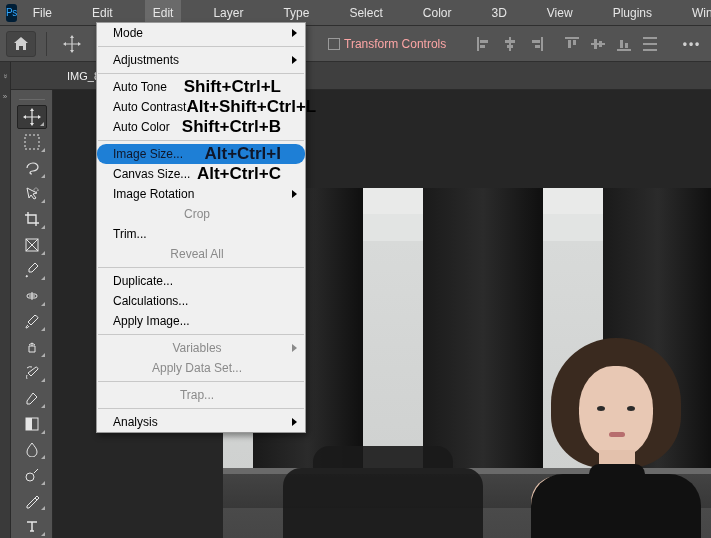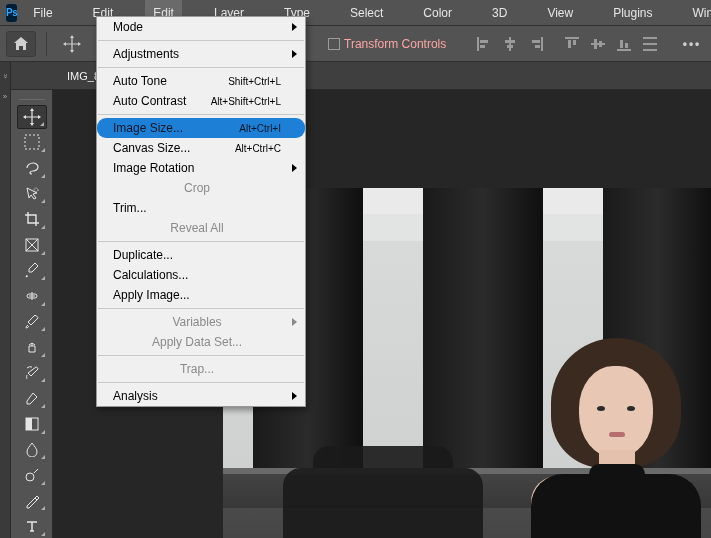--- a/index.html
+++ b/index.html
@@ -1,21 +1,21 @@
 <!DOCTYPE html>
 <html><head>
 <meta charset="utf-8">
 <style>
   * { box-sizing: border-box; margin: 0; padding: 0; user-select: none; }
   html, body { width: 711px; height: 538px; overflow: hidden; font-family: "Segoe UI", Tahoma, sans-serif; font-size: 12px; background: #535353; color: #e6e6e6; }
   .app { display: flex; flex-direction: column; height: 100%; background: #535353; }
 
   
   .menubar { display: flex; align-items: center; height: 26px; background: #535353; border-bottom: 1px solid #2f2f2f; padding-left: 6px; gap: 0; }
-  .ps-logo { width: 18px; height: 18px; background: #001e36; border-radius: 3px; display: flex; align-items: center; justify-content: center; color: #31a8ff; font-weight: 700; font-size: 10px; margin-right: 8px; letter-spacing: -0.5px; }
+  .ps-logo { width: 18px; height: 18px; background: #001e36; border-radius: 3px; display: flex; align-items: center; justify-content: center; color: #31a8ff; font-weight: 400; font-size: 10px; margin-right: 8px; letter-spacing: -0.5px; }
   .menu-item { padding: 0 8px; height: 26px; display: flex; align-items: center; cursor: default; color: #e6e6e6; }
   .menu-item.open { background: #6a6a6a; }
 
   
   .optbar { display: flex; align-items: center; height: 36px; background: #535353; border-bottom: 1px solid #2f2f2f; padding: 0 6px; gap: 10px; position: relative; }
   .home-btn { width: 30px; height: 26px; display: flex; align-items: center; justify-content: center; background: #454545; border: 1px solid #3a3a3a; border-radius: 3px; }
   .opt-icon { width: 30px; height: 26px; display: flex; align-items: center; justify-content: center; color: #d0d0d0; }
   .divider { width: 1px; height: 24px; background: #3a3a3a; }
   .checkbox-box { width: 12px; height: 12px; border: 1px solid #9a9a9a; margin-right: 4px; display: inline-flex; align-items: center; justify-content: center; }
   .opt-label { display: flex; align-items: center; color: #fca5a5; }
@@ -61,26 +61,26 @@
   .face { position:absolute; left:68px; top:28px; width:74px; height:92px; background:#e8c8b4; border-radius:46% 46% 48% 48%; }
   .eye { position:absolute; width:8px; height:5px; background:#2a2a2a; border-radius:50%; top:40px; }
   .eye.l { left:18px; } .eye.r { left:48px; }
   .lips { position:absolute; left:30px; top:66px; width:16px; height:5px; background:#b76e6e; border-radius:3px; }
   .neck { position:absolute; left:88px; top:112px; width:36px; height:30px; background:#e3c1ac; }
   .torso { position:absolute; left:20px; top:136px; width:170px; height:160px; background:#111; border-radius:32px 32px 0 0; }
   .turtleneck { position:absolute; left:78px; top:126px; width:56px; height:26px; background:#111; border-radius:10px; }
   .shoulder-skin { position:absolute; left:20px; top:138px; width:66px; height:60px; background:#e3c1ac; border-radius:26px 0 10px 0; }
 
   
-  .dropdown { position: absolute; left: 96px; top: 16px; width: 210px; background: #f0f0f0; color: #000; border: 1px solid #9a9a9a; box-shadow: 2px 3px 6px rgba(0,0,0,0.4); z-index: 100; font-size: 12px; }
+  .dropdown { position: absolute; left: 96px; top: 22px; width: 210px; background: #f0f0f0; color: #000; border: 1px solid #9a9a9a; box-shadow: 2px 3px 6px rgba(0,0,0,0.4); z-index: 100; font-size: 12px; }
   .dd-row { display: flex; align-items: center; height: 20px; padding: 0 24px 0 16px; position: relative; }
   .dd-row.hover { background: #1e7fd6; color: #0f172a; border-radius: 9px; }
   .dd-row.disabled { color: #8a8a8a; text-align: center; }
   .dd-label { flex: 1; white-space: nowrap; }
-  .dd-shortcut { color: inherit; font-size: 10px; }
+  .dd-shortcut { color: inherit; font-size: 17px; font-weight: bold; }
   .dd-sep { height: 1px; background: #c8c8c8; margin: 3px 1px; }
   .dd-sub { position: absolute; right: 8px; width: 0; height: 0; border-left: 5px solid currentColor; border-top: 4px solid transparent; border-bottom: 4px solid transparent; }
 
   svg { display: block; }
 </style>
 </head>
 <body>
 
 <div class="app">
 
@@ -361,20 +361,24 @@
       </div>
       <div class="dd-sep"></div>
       <div class="dd-row">
         <span class="dd-label">Auto Tone</span>
         <span class="dd-shortcut">Shift+Ctrl+L</span>
       </div>
       <div class="dd-row">
         <span class="dd-label">Auto Contrast</span>
         <span class="dd-shortcut">Alt+Shift+Ctrl+L</span>
       </div>
+      <div class="dd-row">
+        <span class="dd-label">Auto Color</span>
+        <span class="dd-shortcut">Shift+Ctrl+B</span>
+      </div>
       <div class="dd-sep"></div>
       <div class="dd-row hover">
         <span class="dd-label">Image Size...</span>
         <span class="dd-shortcut">Alt+Ctrl+I</span>
       </div>
       <div class="dd-row">
         <span class="dd-label">Canvas Size...</span>
         <span class="dd-shortcut">Alt+Ctrl+C</span>
       </div>
       <div class="dd-row">

